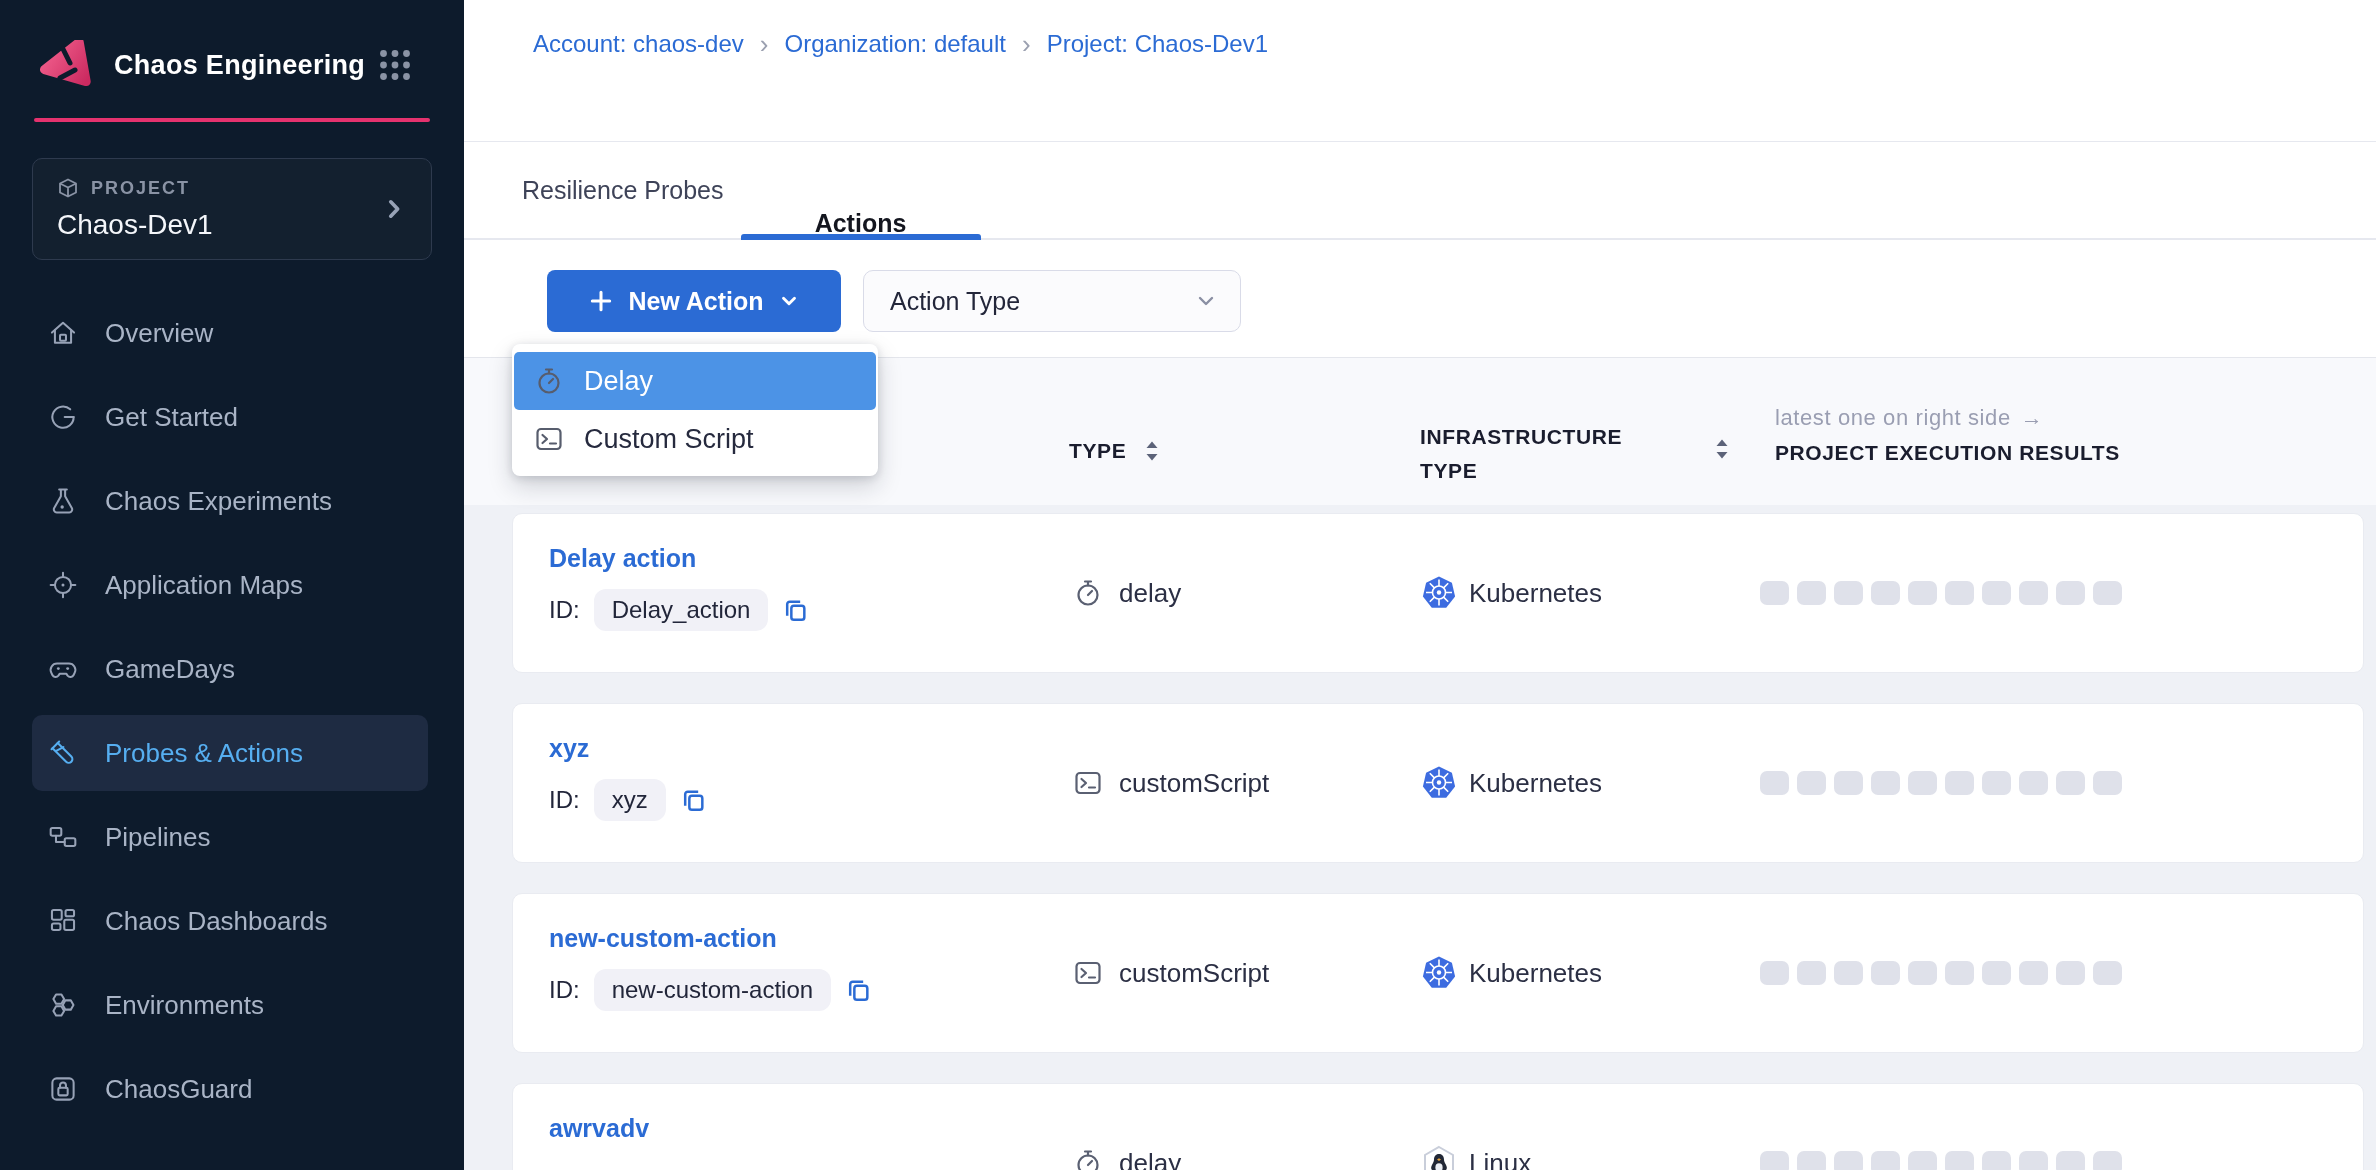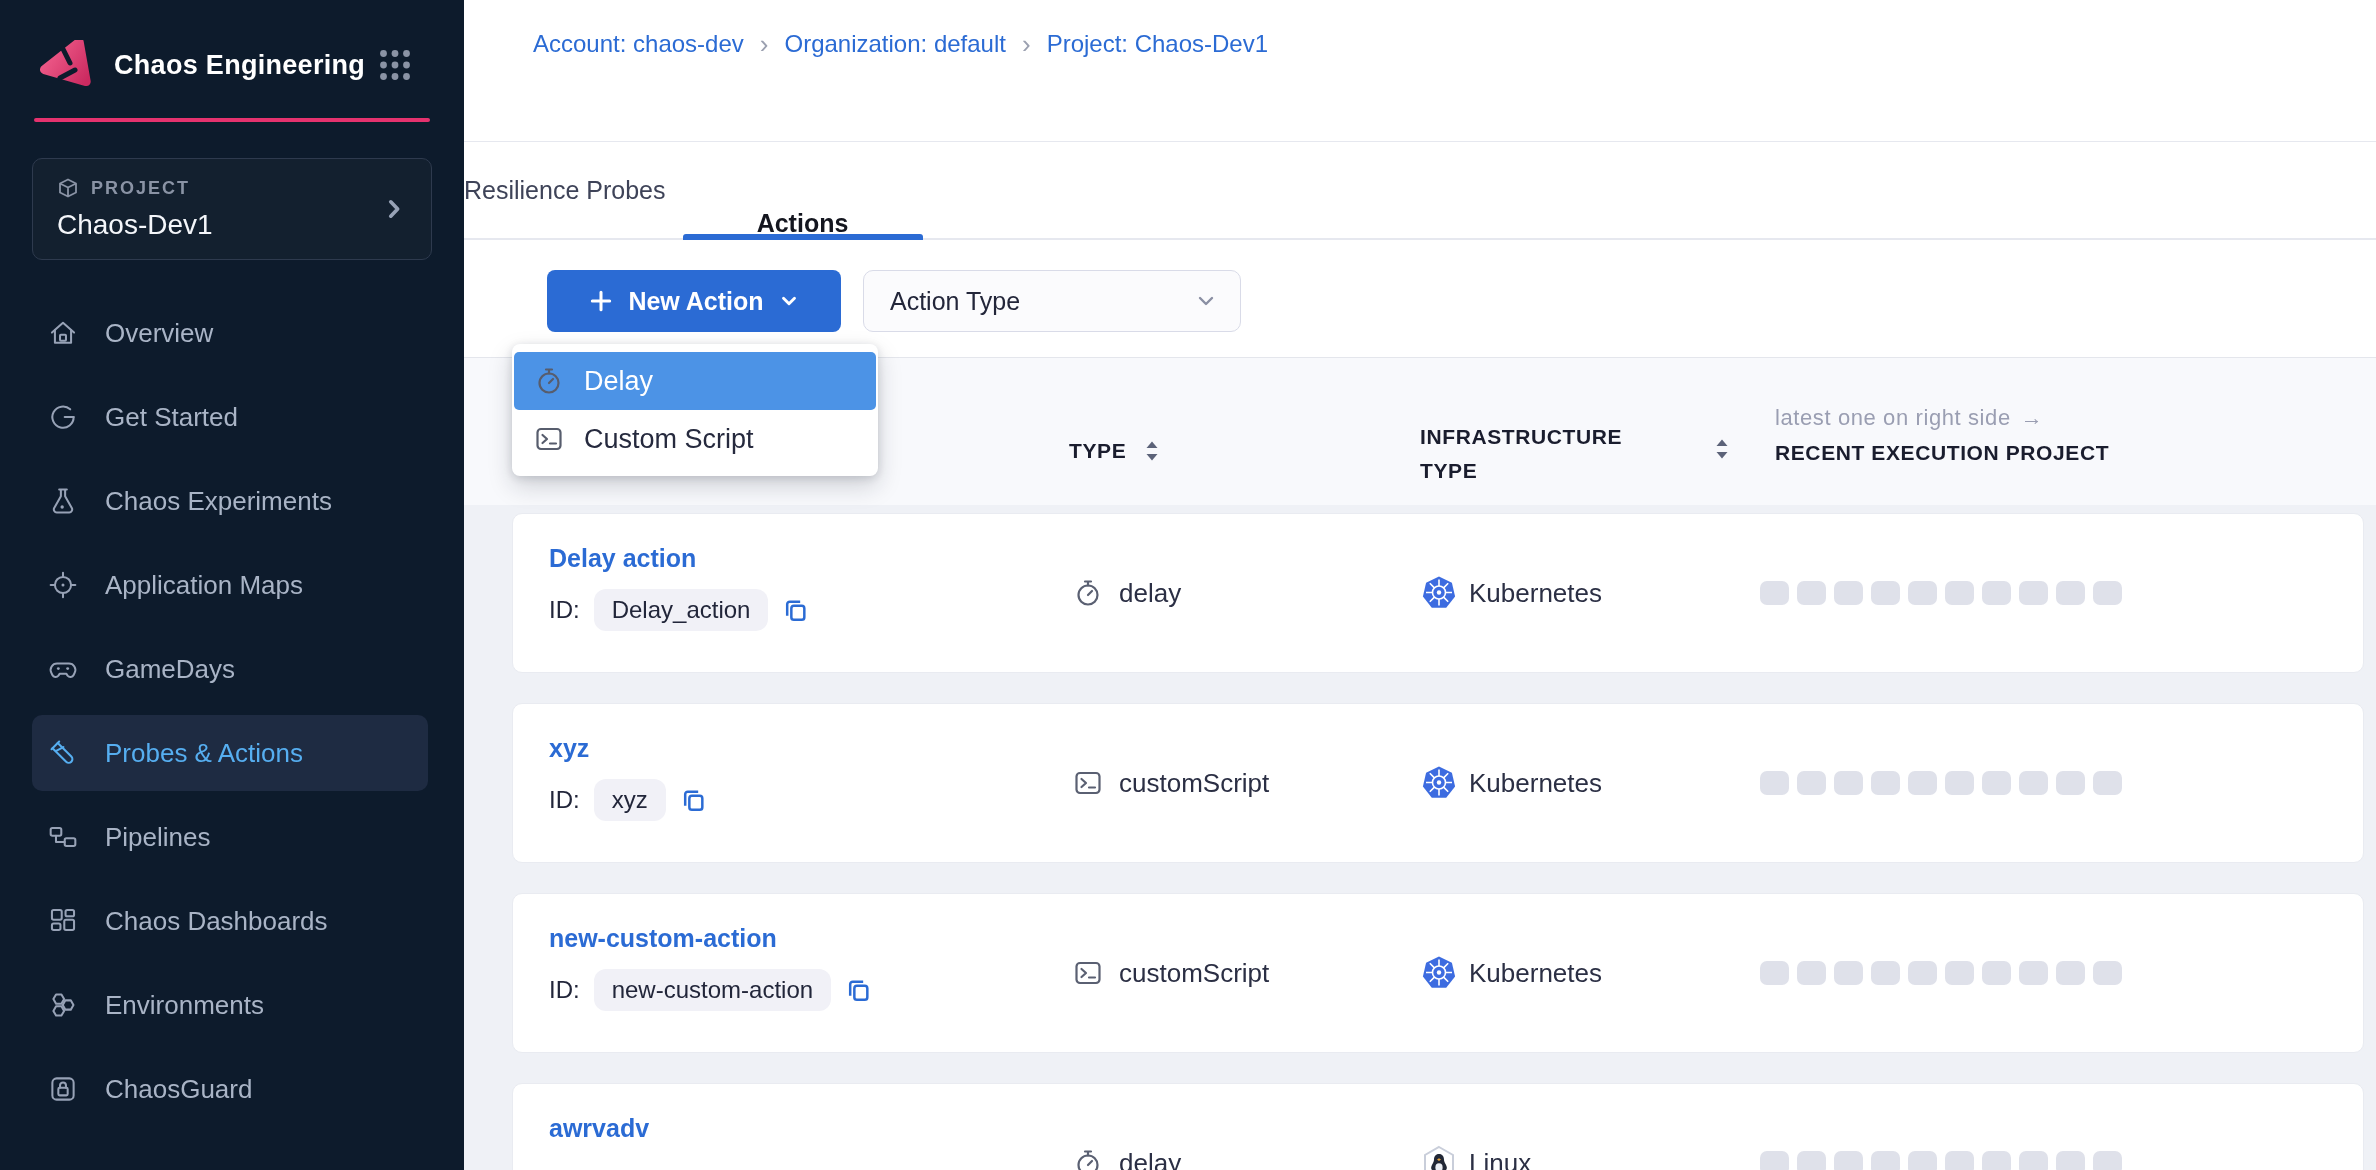--- a/index.html
+++ b/index.html
@@ -28,21 +28,21 @@
   .nav-item.active { background:#1e2b42; height:76px; margin:4px 0; color:var(--navblue); font-weight:500; }
   .nav-item.active .icon { color:var(--navblue); }
   .icon svg { display:block; }
   
   .main { flex:1; position:relative; display:flex; flex-direction:column; background:#ffffff; min-width:0; }
   .page-header { height:142px; padding:30px 0 0 48px; border-bottom:1px solid #e6e8ef; }
   .breadcrumb { display:flex; align-items:center; gap:16px; font-size:24px;margin-left:21px; }
   .crumb { color:var(--blue); cursor:pointer; text-decoration:none; }
   .crumb-sep { color:#9ba0b0; font-size:26px; line-height:24px; }
   .page-title { font-size:38px; font-weight:700; color:#1e2233; margin-top:14px; }
-  .tabbar { height:98px; border-bottom:2px solid #e6e8ef; display:flex; align-items:center; }
+  .tabbar { height:98px; border-bottom:2px solid #e6e8ef; display:flex; align-items:center; padding-left:58px; }
   .tab { font-size:25px; color:#3e4358; cursor:pointer; }
   .tab-active-wrap { width:240px; height:100%; margin-left:17px; display:flex; align-items:flex-end; justify-content:center; position:relative; cursor:pointer; }
   .tab.active { font-weight:700; color:#14161f; }
   .tab-underline { position:absolute; left:0; right:0; bottom:-2px; height:6px; background:var(--blue); border-radius:3px 3px 0 0; }
   .toolbar { height:117px; display:flex; align-items:flex-start; padding:30px 0 0 48px; gap:22px;margin-left:35px; }
   .btn { height:62px; border-radius:8px; display:flex; align-items:center; justify-content:center; font-weight:700; font-size:25px; cursor:pointer; }
   .btn-primary { background:var(--blue); color:#fff; width:294px; gap:14px; }
   .btn-outline { border:2px solid var(--blue); color:var(--blue); background:#fff; width:298px; gap:14px; }
   .select { width:378px; height:62px; background:#fbfbfd; border:1px solid #d9dbe8; border-radius:10px; color:#23263a;
     font-size:25px; display:flex; align-items:center; justify-content:space-between; padding:0 22px 0 26px; cursor:pointer; }
@@ -290,21 +290,21 @@
       <svg width="20" height="26" viewBox="0 0 20 26">
           <path d="M10 3.5 L15.5 10 H4.5 Z" fill="#5c6379"></path>
           <path d="M10 22.5 L15.5 16 H4.5 Z" fill="#5c6379"></path>
         </svg>
     </span>
     <div class="th th-recent">
       <div class="th-note">
         <span>latest one on right side</span>
         <span>→</span>
       </div>
-      <div class="th-recent-title">RECENT EXECUTION PROJECT</div>
+      <div class="th-recent-title">PROJECT EXECUTION RESULTS</div>
     </div>
   </div>
 
   <div class="rows">
       <div class="card">
         <div class="cell-name"><a class="row-name">Delay action</a><div class="id-row">
             <span>ID:</span>
             <span class="id-pill">Delay_action</span>
             <span class="copy-btn">
               <svg width="27" height="27" viewBox="0 0 26 26" fill="none" stroke="currentColor" stroke-width="2.4" stroke-linejoin="round">

